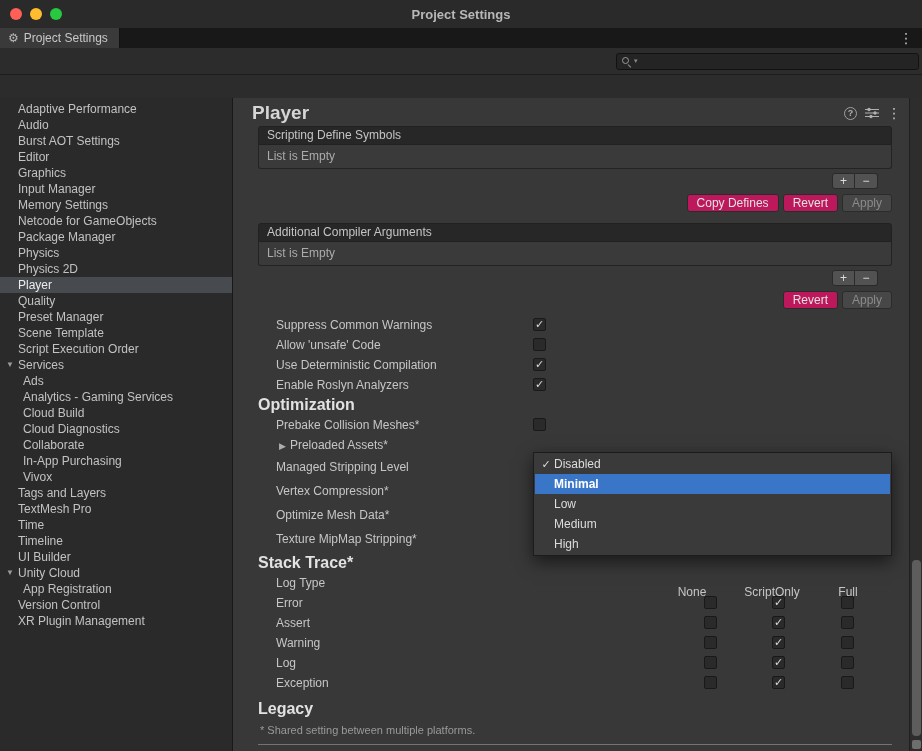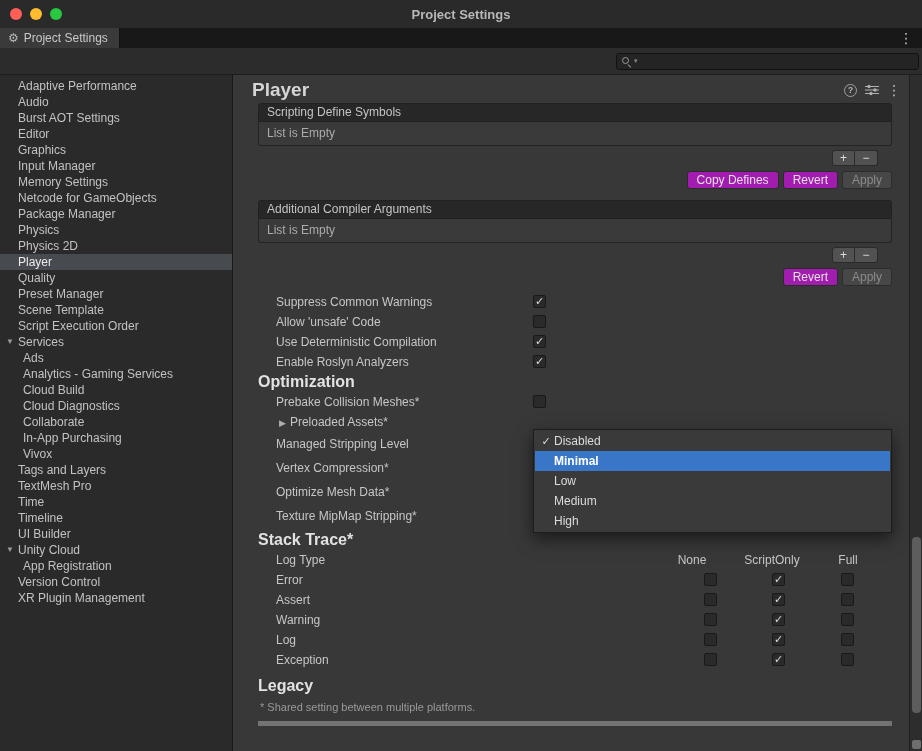--- a/index.html
+++ b/index.html
@@ -22,21 +22,21 @@
   
   .toolbar { flex:0 0 27px; height:27px; background:#2c2c2c; border-bottom:1px solid #1d1d1d; display:flex; align-items:center; justify-content:flex-end; padding-right:3px; }
   .searchbox { width:303px; height:17px; background:#242424; border:1px solid #121212; border-radius:3px; display:flex; align-items:center; padding:0 5px; gap:2px; }
   .mag-icon { position:relative; width:10px; height:10px; flex:0 0 10px; }
   .mag-icon::before { content:''; position:absolute; left:0; top:1px; width:5px; height:5px; border:1px solid #9a9a9a; border-radius:50%; }
   .mag-icon::after { content:''; position:absolute; left:6px; top:8px; width:4px; height:1px; background:#9a9a9a; transform:rotate(45deg); transform-origin:left center; }
   .search-caret { font-size:7px; color:#8a8a8a; margin-right:3px; }
   .searchbox input { flex:1; background:transparent; border:none; outline:none; color:#ddd; font-size:11px; height:100%; font-family:inherit; }
 
   
-  .bodyarea { flex:1; display:flex; min-height:0; }
+  .bodyarea { flex:1; display:flex; min-height:0;margin-top:23px; }
   .sidebar { flex:0 0 233px; width:233px; background:#2a2a2a; border-right:1px solid #181818; padding-top:3px; overflow:hidden; }
   .side-item { height:16px; line-height:16px; font-size:12px; color:#c2c2c2; display:flex; align-items:center; white-space:nowrap; cursor:default; }
   .side-item.indent0 { padding-left:6px; }
   .side-item.indent1 { padding-left:18px; }
   .side-item.indent2 { padding-left:23px; }
   .side-item.selected { background:#474b50; color:#ececec; }
   .side-arrow { font-size:8px; color:#9a9a9a; width:12px; flex:0 0 12px; }
 
   .main { flex:1; background:#383838; position:relative; overflow:hidden; }
   .panel-header { height:28px; display:flex; align-items:center; padding:2px 8px 0 19px; }
@@ -48,41 +48,41 @@
 
   
   .content { position:absolute; left:25px; top:28px; width:634px; }
   .list-header { height:19px; background:#272727; border:1px solid #212121; color:#c4c4c4; font-size:12px; line-height:17px; padding:0 8px; border-radius:3px 3px 0 0; }
   .list-body { height:24px; background:#3a3a3a; border:1px solid #232323; border-top:none; border-radius:0 0 3px 3px; padding:4px 8px; color:#ababab; font-size:12px; }
   .list-footer { display:flex; justify-content:flex-end; padding:4px 14px 0 0; }
   .mini-btn { width:23px; height:16px; background:#525252; border:1px solid #2a2a2a; color:#ddd; font-size:12px; line-height:13px; text-align:center; font-family:inherit; cursor:default; }
   .mini-btn.add { border-radius:3px 0 0 3px; }
   .mini-btn.rem { border-radius:0 3px 3px 0; border-left:none; }
   .btn-row { display:flex; justify-content:flex-end; gap:4px; margin-top:5px; }
-  .btn { height:18px; background:#a21caf; border:1px solid #2b2b2b; border-radius:3px; color:#e2e2e2; font-size:12px; padding:0 9px; font-family:inherit; cursor:default; }
+  .btn { height:18px; background:#be185d; border:1px solid #2b2b2b; border-radius:3px; color:#e2e2e2; font-size:12px; padding:0 9px; font-family:inherit; cursor:default; }
   .btn.disabled { color:#8b8b8b; background:#474747; }
   .gap11 { height:11px; } .gap6 { height:6px; } .gap2 { height:2px; }
 
   .prop-row { height:20px; display:flex; align-items:center; position:relative; color:#c6c6c6; font-size:12px; }
   .prop-row.tall { height:24px; }
   .rowlabel { padding-left:18px; white-space:nowrap; }
   .foldout-arrow { color:#adadad; font-size:9px; margin:0 4px 0 3px; }
   .checkbox { width:13px; height:13px; background:#2a2a2a; border:1px solid #191919; border-radius:2px; font-size:11px; line-height:11px; color:#dcdcdc; text-align:center; display:inline-block; cursor:default; }
   .checkbox.ctrl { position:absolute; left:275px; top:3px; }
   .section-header { height:20px; line-height:20px; font-weight:bold; color:#e2e2e2; font-size:16px; }
 
   
   .st-row { position:relative; height:20px; color:#c6c6c6; font-size:12px; display:flex; align-items:center; }
-  .st-h { position:absolute; width:68px; text-align:center; color:#c6c6c6; top:3px; }
+  .st-h { position:absolute; width:68px; text-align:center; color:#c6c6c6; top:12px; }
   .st-h0 { left:400px; } .st-h1 { left:480px; } .st-h2 { left:556px; }
   .st-c0 { position:absolute; left:446px; top:3px; }
   .st-c1 { position:absolute; left:514px; top:3px; }
   .st-c2 { position:absolute; left:583px; top:3px; }
 
-  .footnote { margin-top:5px; color:#999; font-size:11px; padding:0 0 8px 2px; border-bottom:5px solid #737373; }
+  .footnote { margin-top:5px; color:#999; font-size:11px; padding:0 0 8px 2px; border-bottom:1px solid #737373; }
 
   
   .popup { position:absolute; left:275px; top:326px; width:359px; background:#3a3a3a; border:1px solid #1c1c1c; box-shadow:0 6px 16px rgba(0,0,0,0.55); padding:1px; z-index:5; }
   .menu-item { height:20px; display:flex; align-items:center; font-size:12px; color:#dcdcdc; padding-left:3px; cursor:default; }
   .menu-item .mi-check { width:16px; flex:0 0 16px; text-align:center; font-size:11px; }
   .menu-item.highlighted { background:#3a76c8; color:#fff;font-weight:bold; }
 
   
   .vscroll { flex:0 0 13px; width:13px; background:#2d2d2d; border-left:1px solid #1f1f1f; position:relative; }
   .vthumb { position:absolute; left:2px; width:9px; top:462px; height:176px; background:#5d5d5d; border-radius:4px; }

